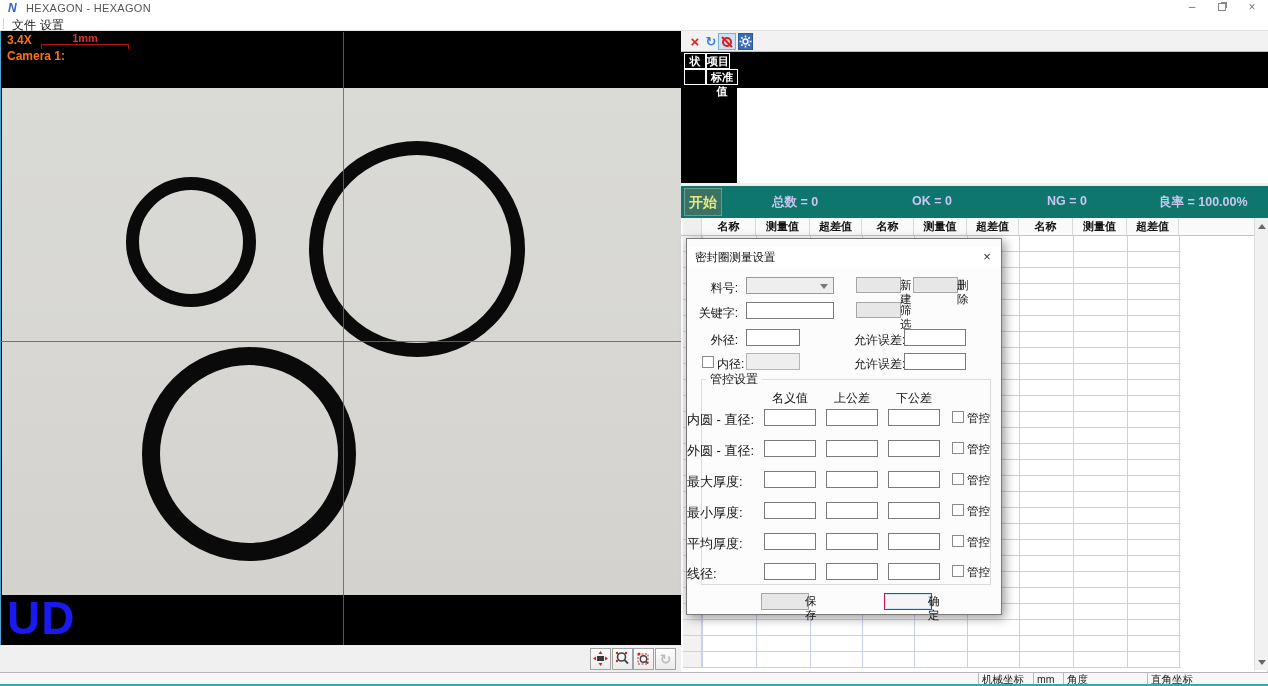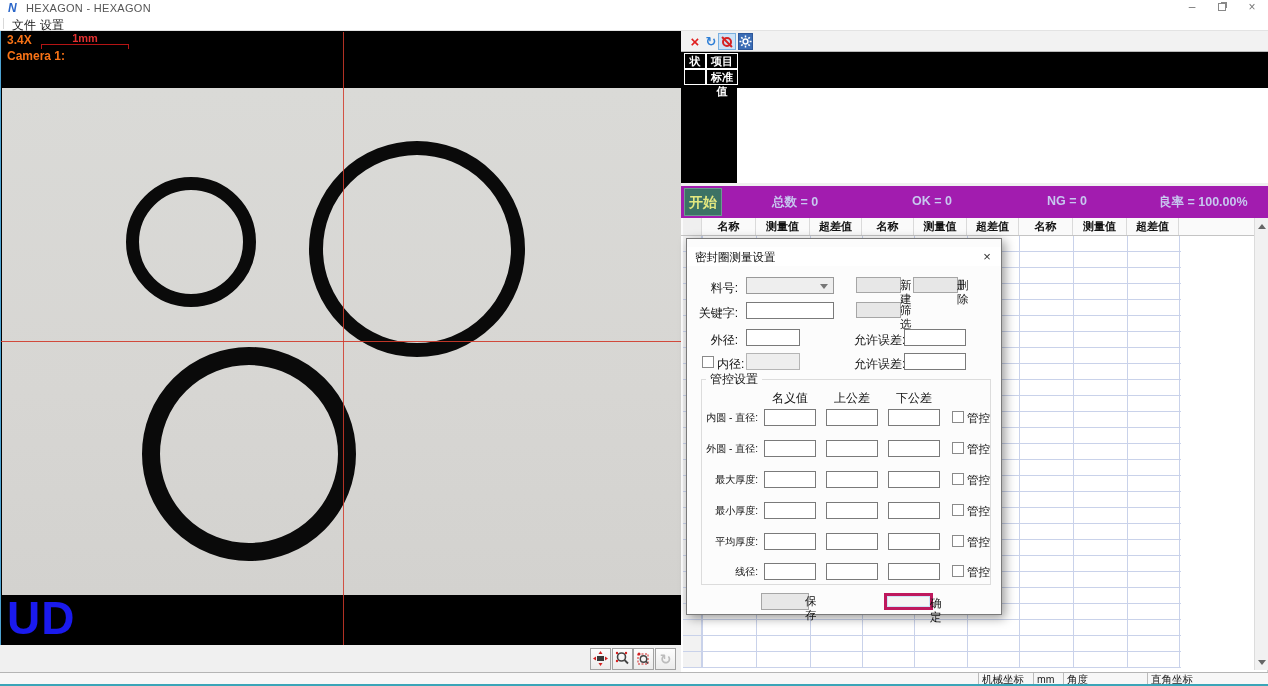--- a/index.html
+++ b/index.html
@@ -44,21 +44,21 @@
   .icon-block-box { left:37px; width:18px; background:#cde3f7; border:1px solid #7ab0e0; }
   .noc { position:absolute; left:3px; top:3px; width:10px; height:10px; border:2px solid #d62222; border-radius:50%; }
   .nos { position:absolute; left:1px; top:7px; width:14px; height:2px; background:#d62222; transform:rotate(45deg); }
   .icon-gear-box { left:57px; width:15px; background:#3a6cb5; border:1px solid #2d579a; }
 
   .blackzone { left:681px; top:52px; width:587px; height:131px; background:#000; }
   .whitezone { left:56px; top:36px; width:531px; height:95px; background:#fff; }
   .bcell { position:absolute; border:1px solid #fff; color:#fff; font-weight:bold; font-size:11px; text-align:center; line-height:14px; background:#000; }
   .sep1 { left:681px; top:183px; width:587px; height:3px; background:#f0f0f0; }
 
-  .statsbar { left:681px; top:186px; width:587px; height:32px; background:#a21caf; }
+  .statsbar { left:681px; top:186px; width:587px; height:32px; background:#0f766e; }
   .startbtn { left:3px; top:2px; width:38px; height:28px; background:#3c7265; border:1px solid #6b9c8e; color:#e3e87f; font-weight:bold; font-size:14px; text-align:center; line-height:26px; cursor:pointer; }
   .statlab { top:8px; color:#c7c7ef; font-weight:bold; font-size:12.5px; }
 
   .colhdr { left:681px; top:218px; width:573px; height:18px; background:#fafafa; border-bottom:1px solid #c4c4c4; }
   .hcell { position:absolute; top:0; height:17px; border-right:1px solid #dadada; font-size:11px; font-weight:bold; color:#111; text-align:center; line-height:17px; background:#fafafa; }
   .hcell.rowhdr { background:#efefef; }
 
   .grid { left:681px; top:236px; width:573px; height:432px; background:#fff; }
   .gridlines { position:absolute; left:2px; top:0; width:498px; height:432px;
     background:repeating-linear-gradient(to bottom, transparent 0, transparent 15px, #c9d2ea 15px, #c9d2ea 16px); }
@@ -83,25 +83,25 @@
   .dlabel { position:absolute; width:51px; text-align:right; }
   .dinput { position:absolute; height:17px; background:#fff; border:1px solid #7a7a7a; }
   .dinput.dis { background:#eee; border-color:#b5b5b5; }
   .dcombo { position:absolute; left:59px; top:38px; width:88px; height:17px; background:#eee; border:1px solid #999; }
   .dcombo .chev { position:absolute; right:5px; top:6px; width:0; height:0; border-left:4px solid transparent; border-right:4px solid transparent; border-top:5px solid #777; }
   .dbtn { position:absolute; width:38px; height:16px; background:#e7e7e7; border:1px solid #a6a6a6; font-size:11.5px; text-align:center; line-height:14px; cursor:pointer;padding-left:43px; }
   .dcheck { position:absolute; width:12px; height:12px; background:#fff; border:1px solid #8a8a8a; }
   .groupbox { left:14px; top:140px; width:290px; height:206px; border:1px solid #dcdcdc; }
   .legend { left:19px; top:132px; background:#fcfcfc; padding:0 4px; font-size:12px; }
   .gcolhdr { position:absolute; top:151px; width:52px; text-align:center; font-size:12px; }
-  .growlab { position:absolute; width:71px; text-align:right; font-size:10px; }
+  .growlab { position:absolute; width:71px; font-size:13px; }
   .ginput { position:absolute; width:52px; height:17px; background:#fff; border:1px solid #7a7a7a; }
   .gctrl-lab { position:absolute; font-size:11.5px; }
   .btn-save { left:74px; top:354px; width:48px; height:17px; }
-  .btn-ok { left:197px; top:354px; width:48px; height:17px; background:#f5f5f5; border:3px solid #be185d; box-shadow:inset 0 0 0 1px #cde3f7; }
+  .btn-ok { left:197px; top:354px; width:48px; height:17px; background:#f5f5f5; border:1px solid #be185d; box-shadow:inset 0 0 0 1px #cde3f7; }
 </style>
 </head>
 <body>
 
 <div class="screen">
 
   <div class="abs titlebar">
     <span class="abs tb-logo">N</span>
     <span class="abs tb-title">HEXAGON - HEXAGON</span>
     <span class="abs winbtn" style="left:1178px">–</span>
@@ -187,21 +187,21 @@
           <line x1="2.4" y1="11.6" x2="3.9" y2="10.1"></line>
             <line x1="10.1" y1="3.9" x2="11.6" y2="2.4"></line>
         </g>
       </svg>
     </span>
   </div>
 
   <div class="abs blackzone">
     <div class="abs whitezone"></div>
     <div class="bcell" style="left:3px;top:1px;width:22px;height:16px">状态</div>
-    <div class="bcell" style="left:25px;top:1px;width:32px;height:16px">项目</div>
+    <div class="bcell" style="left:25px;top:1px;width:24px;height:16px">项目</div>
     <div class="bcell" style="left:3px;top:17px;width:22px;height:16px"></div>
     <div class="bcell" style="left:25px;top:17px;width:32px;height:16px">标准值</div>
   </div>
   <div class="abs sep1"></div>
 
   <div class="abs statsbar">
     <div class="abs startbtn">开始</div>
     <span class="abs statlab" style="left:91px">总数 = 0</span>
     <span class="abs statlab" style="left:231px">OK = 0</span>
     <span class="abs statlab" style="left:366px">NG = 0</span>

